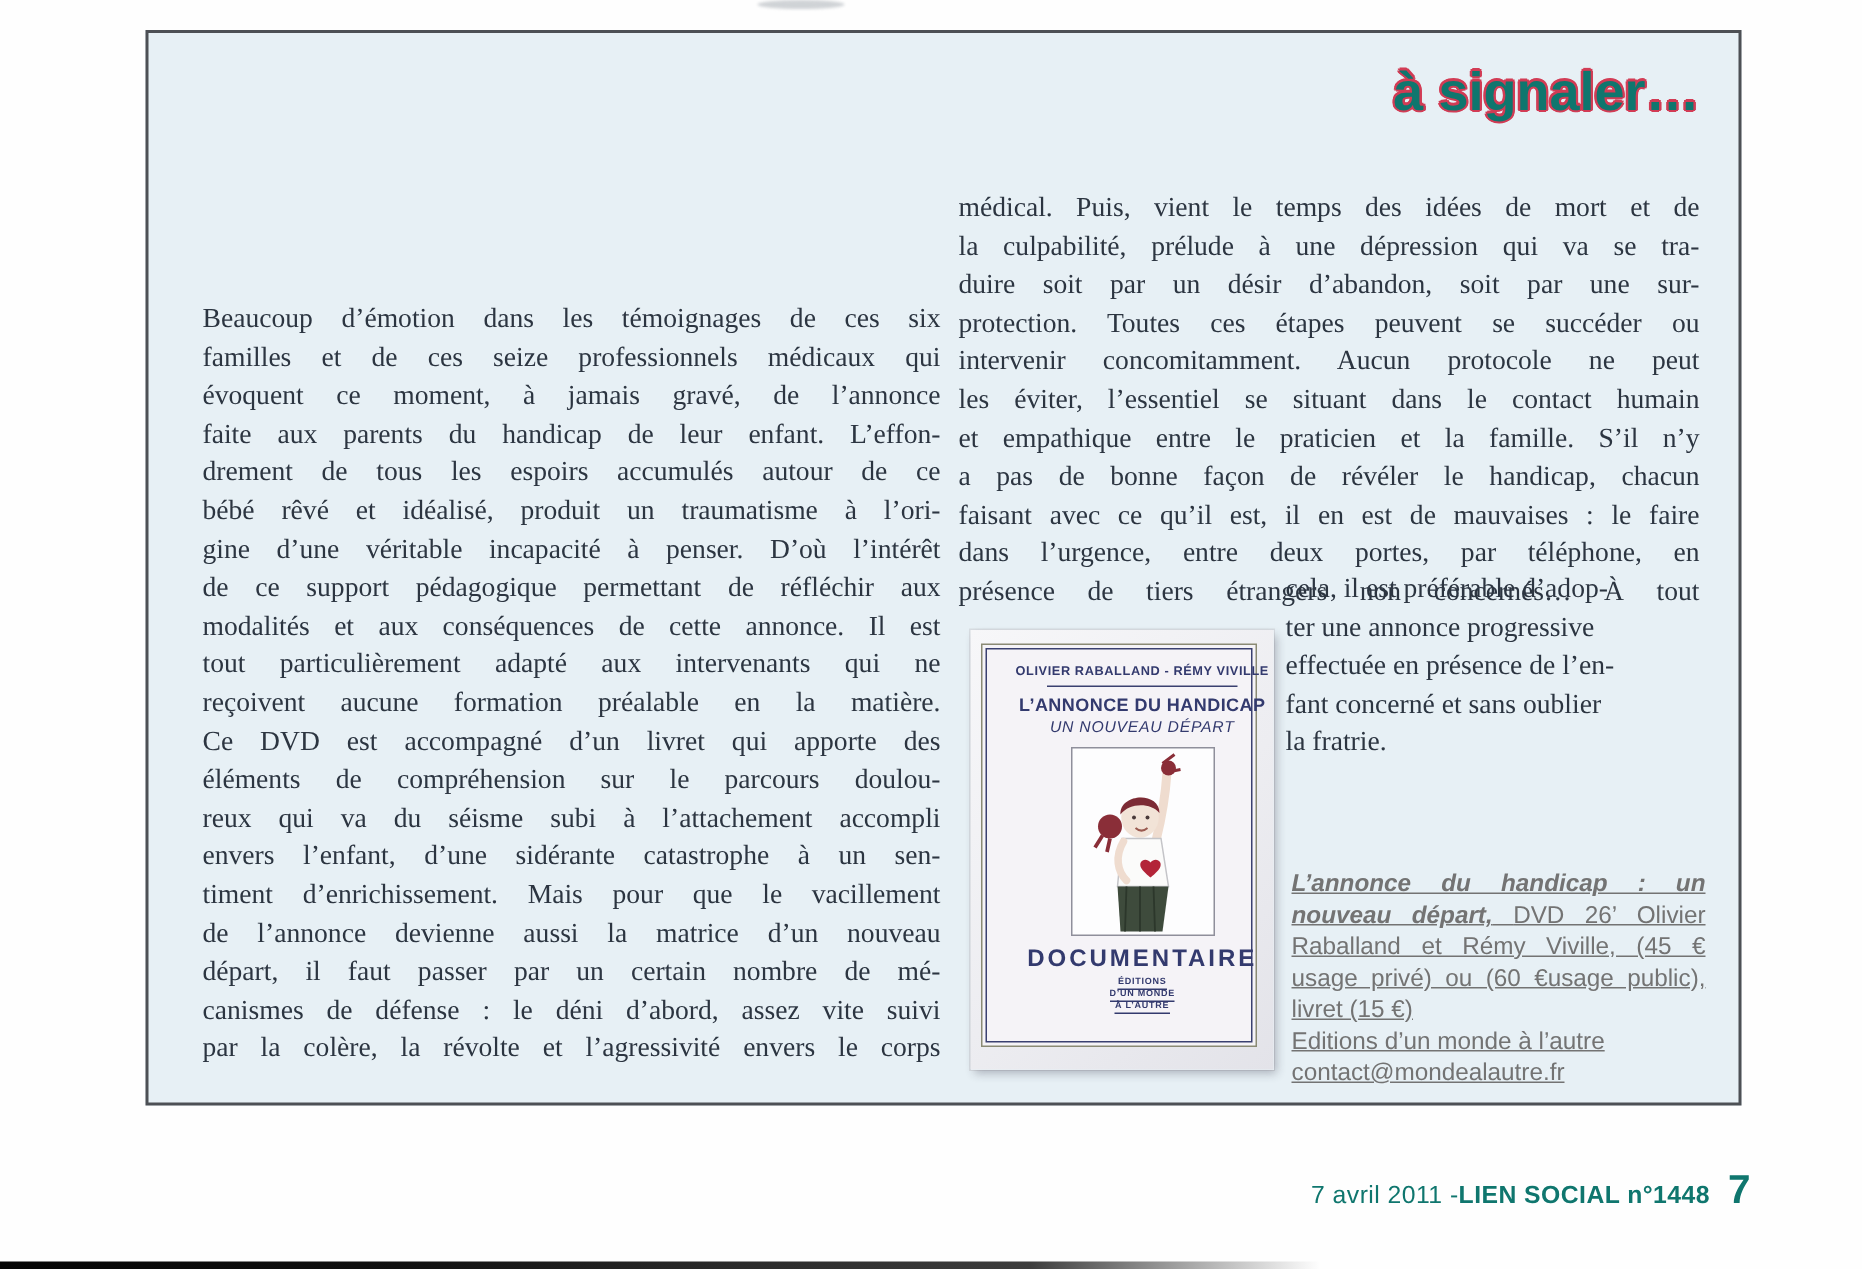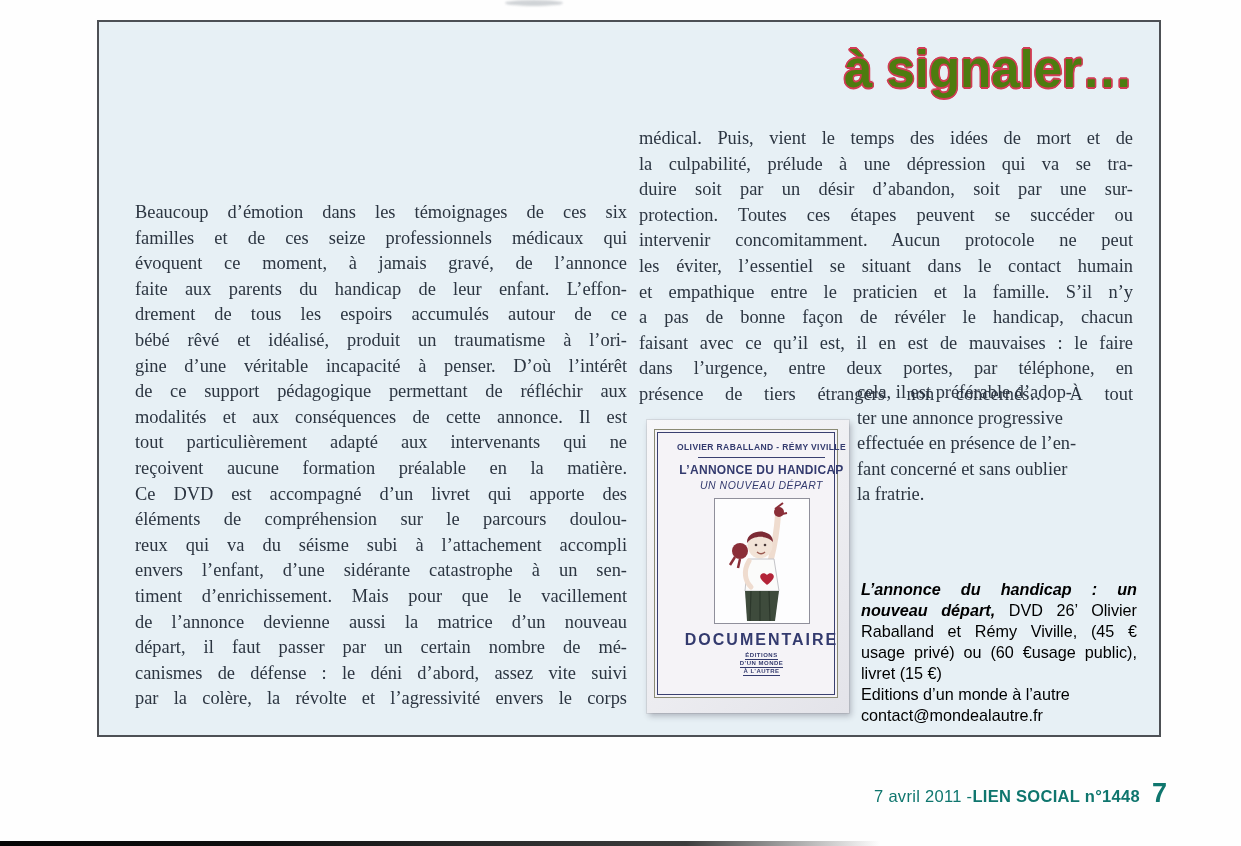--- a/index.html
+++ b/index.html
@@ -24,22 +24,22 @@
   
   .panel {
     position:absolute; left:97px; top:20px; width:1064px; height:717px;
     background:#e7f0f5;
     border:2px solid #4d5055;
   }
 
   
   .badge {
     position:absolute; top:18px; right:26px;
-    font-size:51px; font-weight:bold; letter-spacing:0;
-    color:#4d7c0f;
+    font-size:36px; font-weight:bold; letter-spacing:0;
+    color:#0f766e;
     text-shadow:
       1.6px 0 0 #d23c55, -1.6px 0 0 #d23c55,
       0 1.6px 0 #d23c55, 0 -1.6px 0 #d23c55,
       1.2px 1.2px 0 #d23c55, -1.2px -1.2px 0 #d23c55,
       1.2px -1.2px 0 #d23c55, -1.2px 1.2px 0 #d23c55;
   }
 
   
   .headline {
     position:absolute; left:36px; top:60px;
@@ -88,21 +88,21 @@
     width:96px; height:126px; margin-top:7px;
     border:1px solid #8f8f9b; background:#fdfdfe;
   }
   .dvd-category { font-size:16px; font-weight:bold; letter-spacing:2px; margin-top:7px; }
   .dvd-publisher { margin-top:3px; font-size:6px; line-height:6.5px; font-weight:bold; letter-spacing:.5px; }
   .dvd-publisher .u { border-bottom:.5px solid #333a6e; display:inline-block; padding-bottom:.5px; }
 
   
   .caption {
     position:absolute; left:762px; top:557px; width:276px;
-    font-size:16.2px; line-height:21px; color:#000000;
+    font-size:16.2px; line-height:21px; color:#737373;text-decoration:underline;
   }
   .caption-main { text-align:justify; }
   .caption-lead { font-weight:bold; font-style:italic; }
   .caption-line { white-space:pre-line; }
 
   
   .footer {
     position:absolute; right:74px; top:778px;
     display:flex; align-items:baseline; color:#0f766e;
   }

